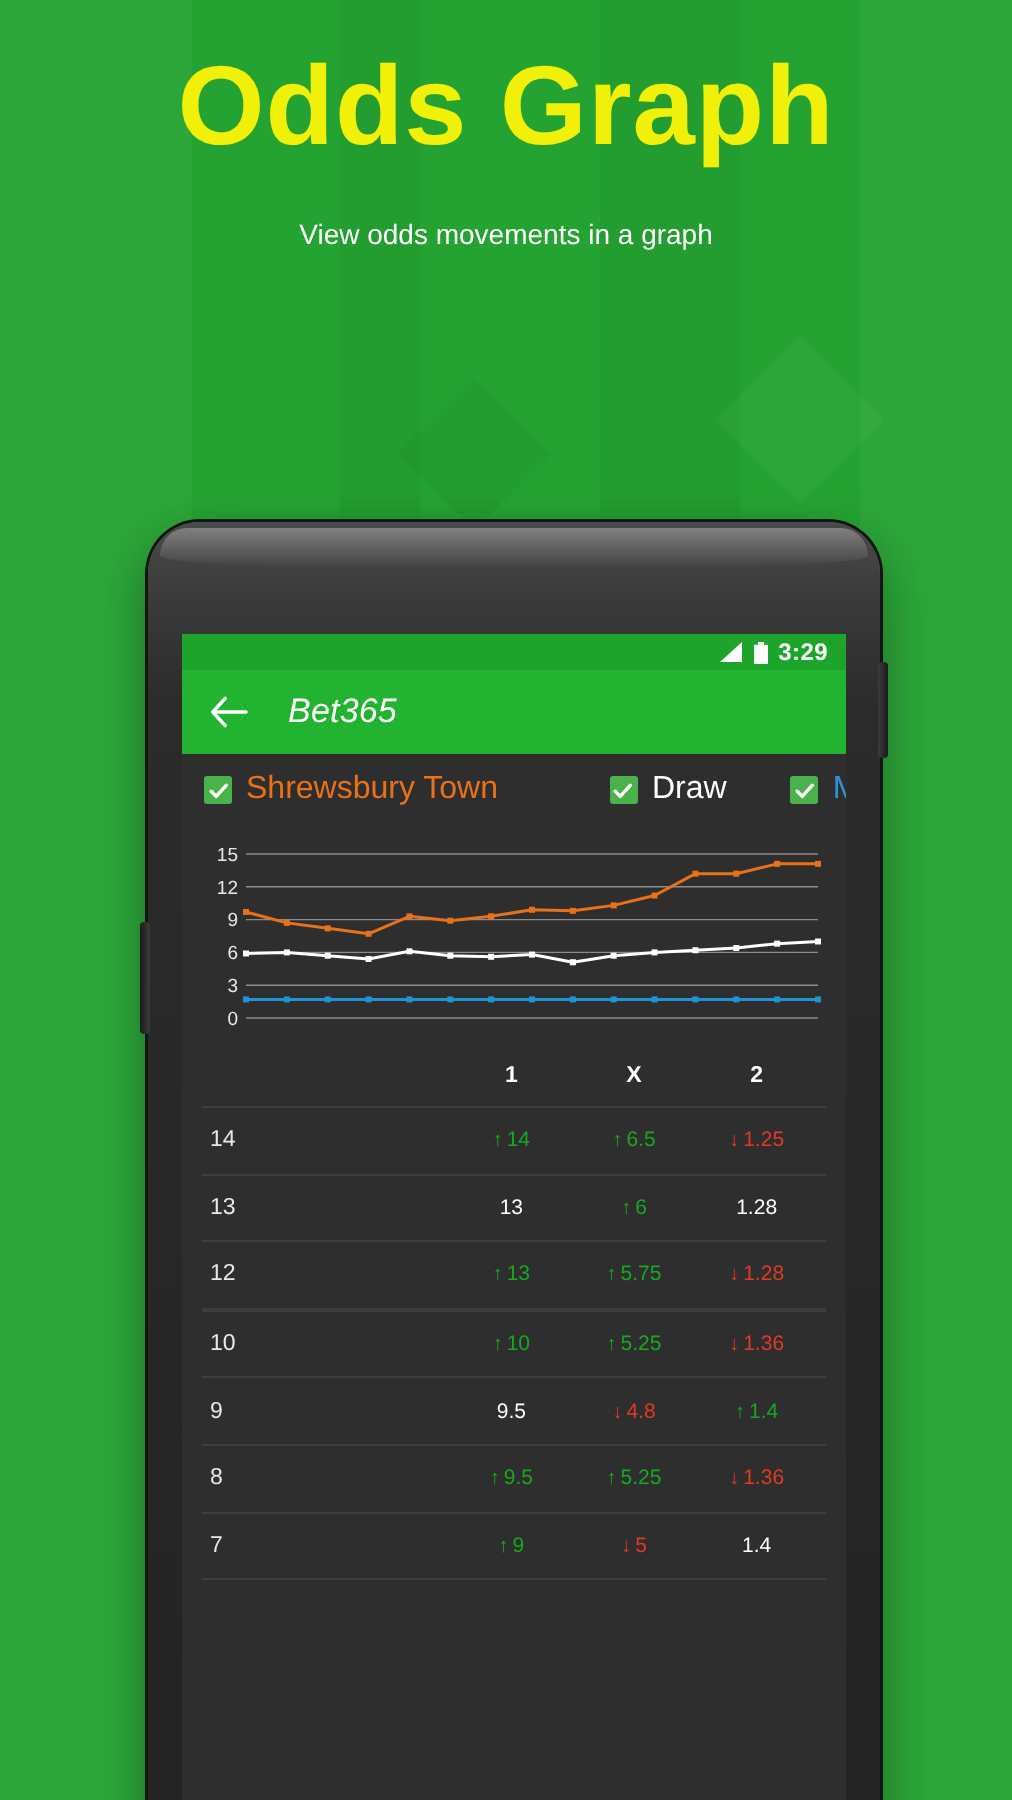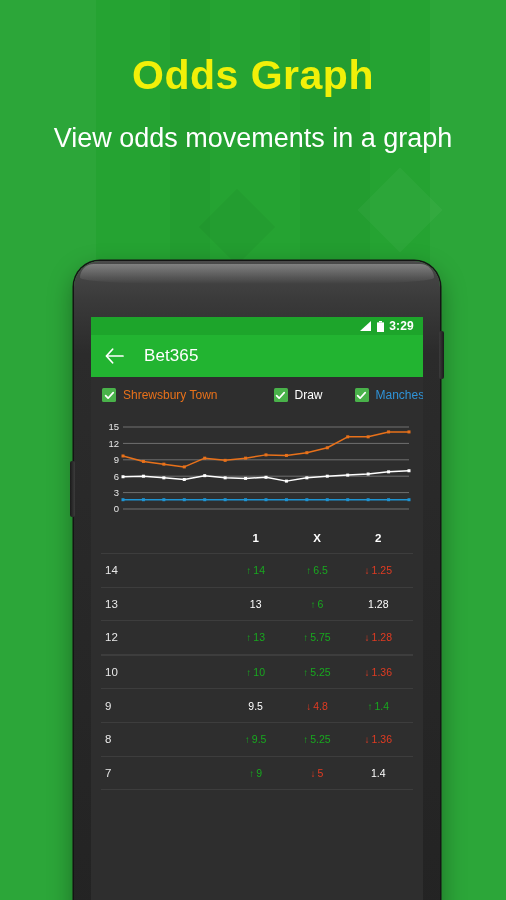--- a/index.html
+++ b/index.html
@@ -11,30 +11,30 @@
   }
 
   
   #bg-layer { position:absolute; inset:0; overflow:hidden; }
   #bg-layer .facet { position:absolute; background:rgba(255,255,255,0.035); }
   #bg-layer .facet2 { position:absolute; background:rgba(0,0,0,0.035); }
 
   
   #promo { position:absolute; top:0; left:0; width:506px; text-align:center; z-index:4; }
   #promo-title {
-    margin-top:54px;
-    font-size:41px;
+    margin-top:24px;
+    font-size:56px;
     font-weight:bold;
     color:#f1f009;
     letter-spacing:0.5px;
     line-height:1.05;
   }
   #promo-sub {
     margin-top:26px;
-    font-size:27px;
+    font-size:14px;
     color:#ffffff;
     font-weight:normal;
   }
 
   
   #phone {
     position:absolute;
     left:74px; top:261px;
     width:366px; height:660px;
     border-radius:26px 26px 0 0;
@@ -66,37 +66,37 @@
     display:flex; align-items:center; justify-content:flex-end;
     padding-right:9px; gap:5px;
   }
   #signal-icon { width:12px; height:10px; }
   #battery-icon { width:7px; height:11px; }
   #status-time { color:#ffffff; font-size:12px; font-weight:bold; letter-spacing:0.2px; }
 
   
   #app-bar {
     height:42px; background:#22b431;
-    display:flex; align-items:center; padding-left:14px; gap:20px;
+    display:flex; align-items:center; padding-left:14px; gap:20px;font-style:italic;
   }
   #back-icon { width:19px; height:16px; flex:none; cursor:pointer; }
   #app-bar-title { color:#ffffff; font-size:17px; letter-spacing:0.1px; }
 
   
   #legend {
     height:36px; display:flex; align-items:center;
     padding:0 11px; gap:0; background:#2e2e2e;
   }
   .legend-item { display:flex; align-items:center; gap:7px; cursor:pointer; }
   .legend-item.sp1 { margin-right:38px; }
   .legend-item.sp2 { margin-right:32px;padding-left:18px; }
   .cb { width:14px; height:14px; border-radius:1.5px; background:#49b24a;
         display:flex; align-items:center; justify-content:center; flex:none; }
   .cb svg { width:11px; height:11px; }
-  .legend-label { font-size:12px; white-space:nowrap; }
+  .legend-label { font-size:16px; white-space:nowrap; }
 
   
   #chart-wrap { position:relative; height:110px; background:#2e2e2e; padding:8px 10px 4px 8px; }
   #chart-svg { display:block; width:100%; height:100%; }
 
   
   #odds-table { background:#2e2e2e; }
   .tbl-row { display:flex; align-items:center; height:32.6px; padding:0 14px; }
   #tbl-head { height:30px; }
   .c-time { flex:0 0 120px; font-size:11.5px; color:#e8e8e8; }

